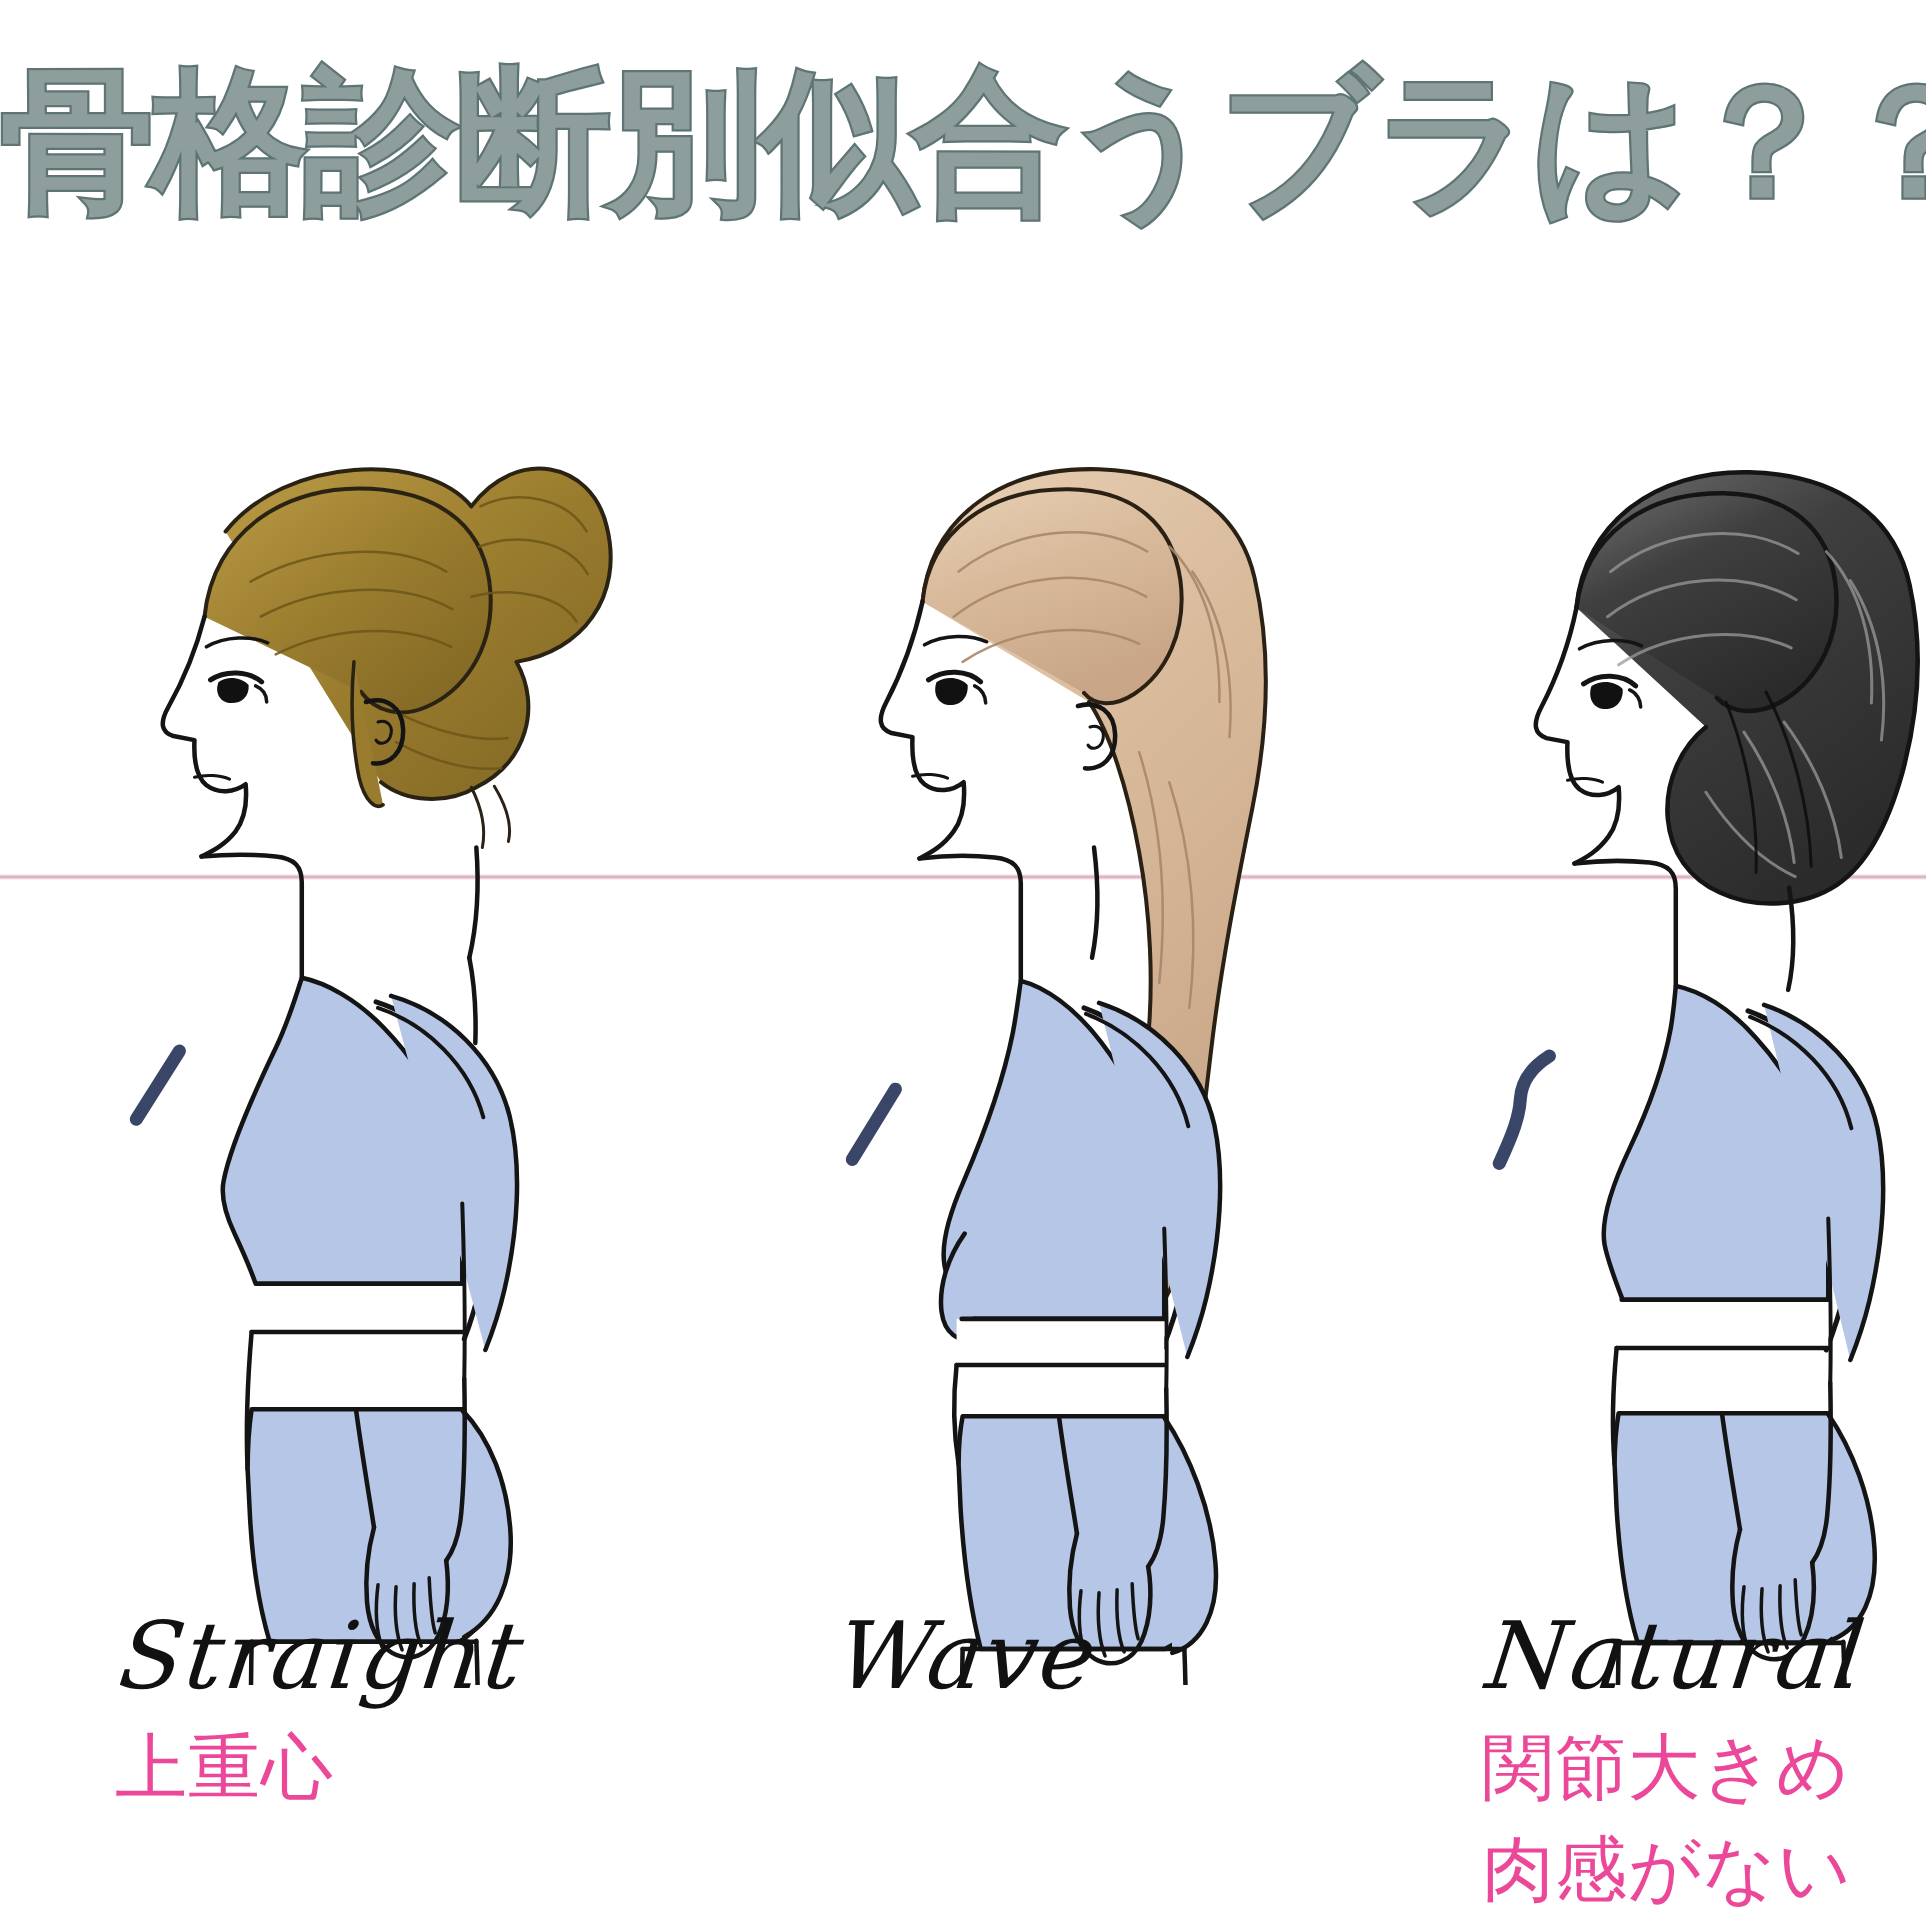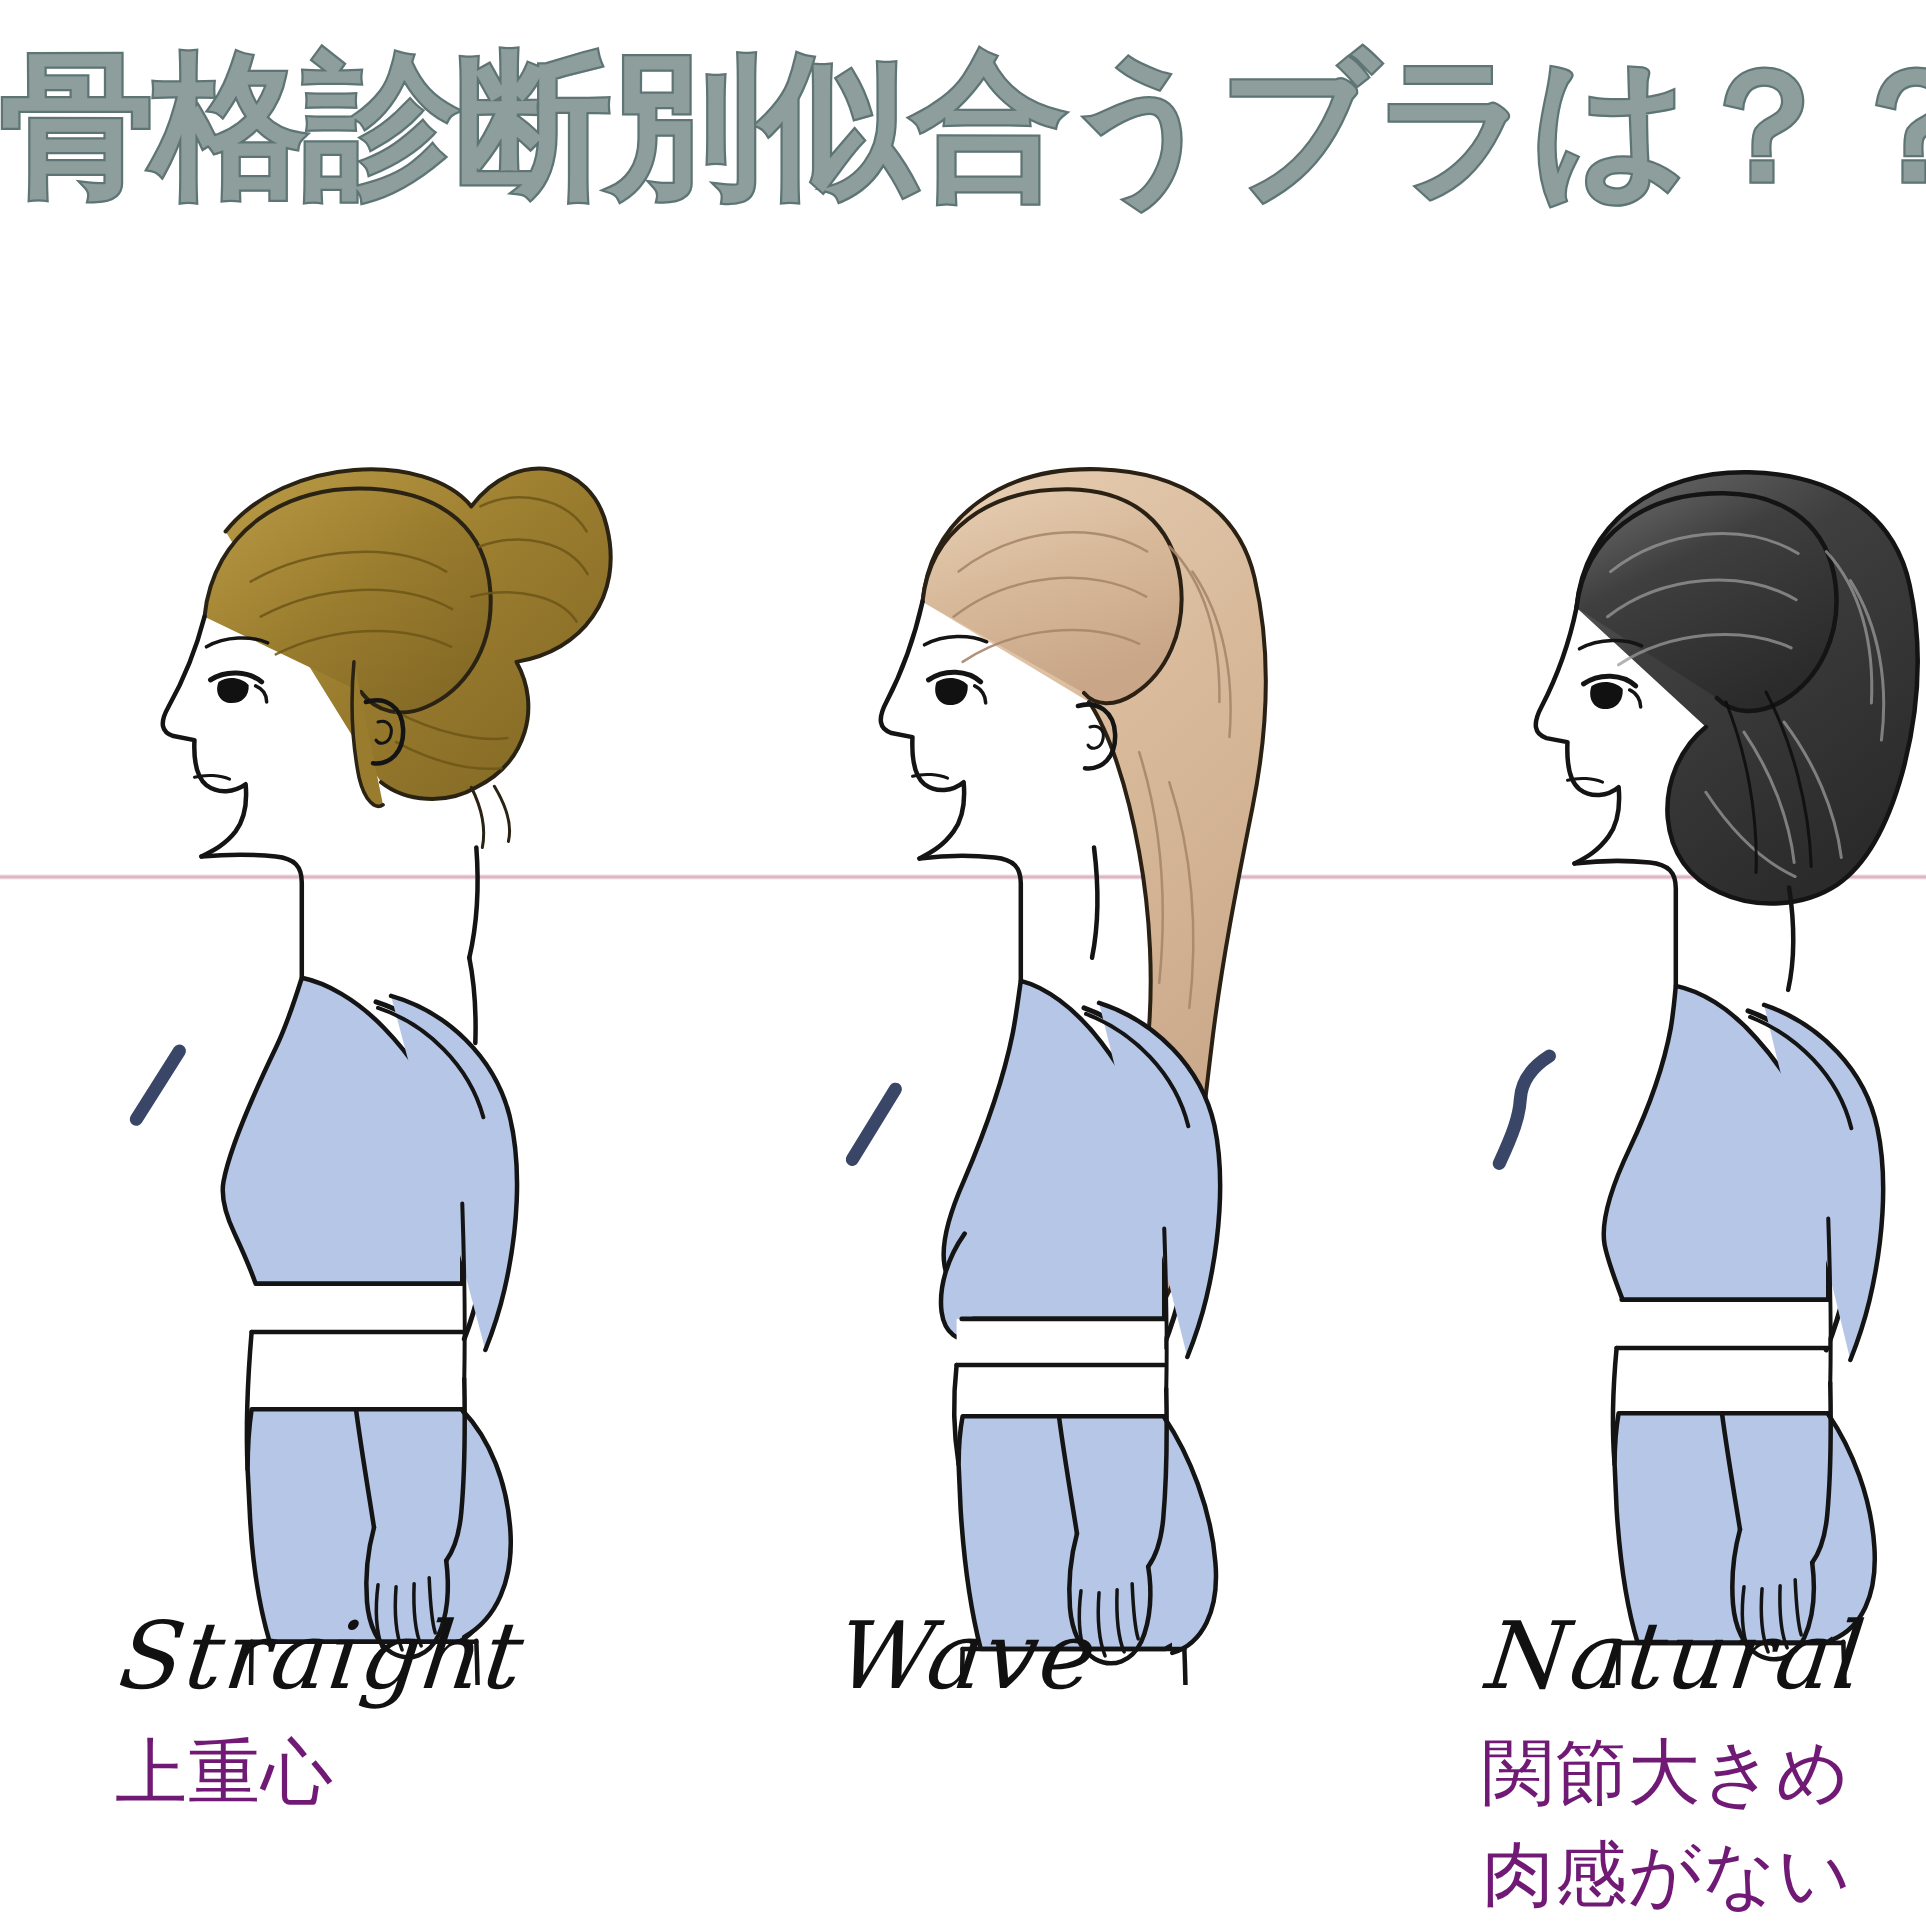--- a/index.html
+++ b/index.html
@@ -16,21 +16,21 @@
     width: 1926px;
     height: 1926px;
     background: #ffffff;
     overflow: hidden;
   }
 
   
   #title-wrap {
     position: absolute;
     left: 0;
-    top: 45px;
+    top: 61px;
     width: 1926px;
     text-align: left;
     pointer-events: none;
   }
   #title-text {
     display: inline-block;
     font-family: "DejaVu Sans", "Liberation Sans", sans-serif;
     font-size: 155px;
     line-height: 1.05;
     font-weight: 700;
@@ -94,24 +94,24 @@
     line-height: 1.0;
     color: #111111;
     letter-spacing: 2px;
     white-space: nowrap;
     display: block;
     margin: 0 0 19px 0;
     transform: skewX(-7deg);
     transform-origin: left bottom;
   }
   .jp-line {
-    font-family: Liberation Serif, serif;
+    font-family: Liberation Mono, monospace;
     font-size: 72px;
     line-height: 1.42;
-    color: #701a75;
+    color: #ec4899;
     letter-spacing: 1px;
     white-space: nowrap;
     display: block;
   }
 </style>
 </head>
 <body>
 
 <div id="canvas">
 

